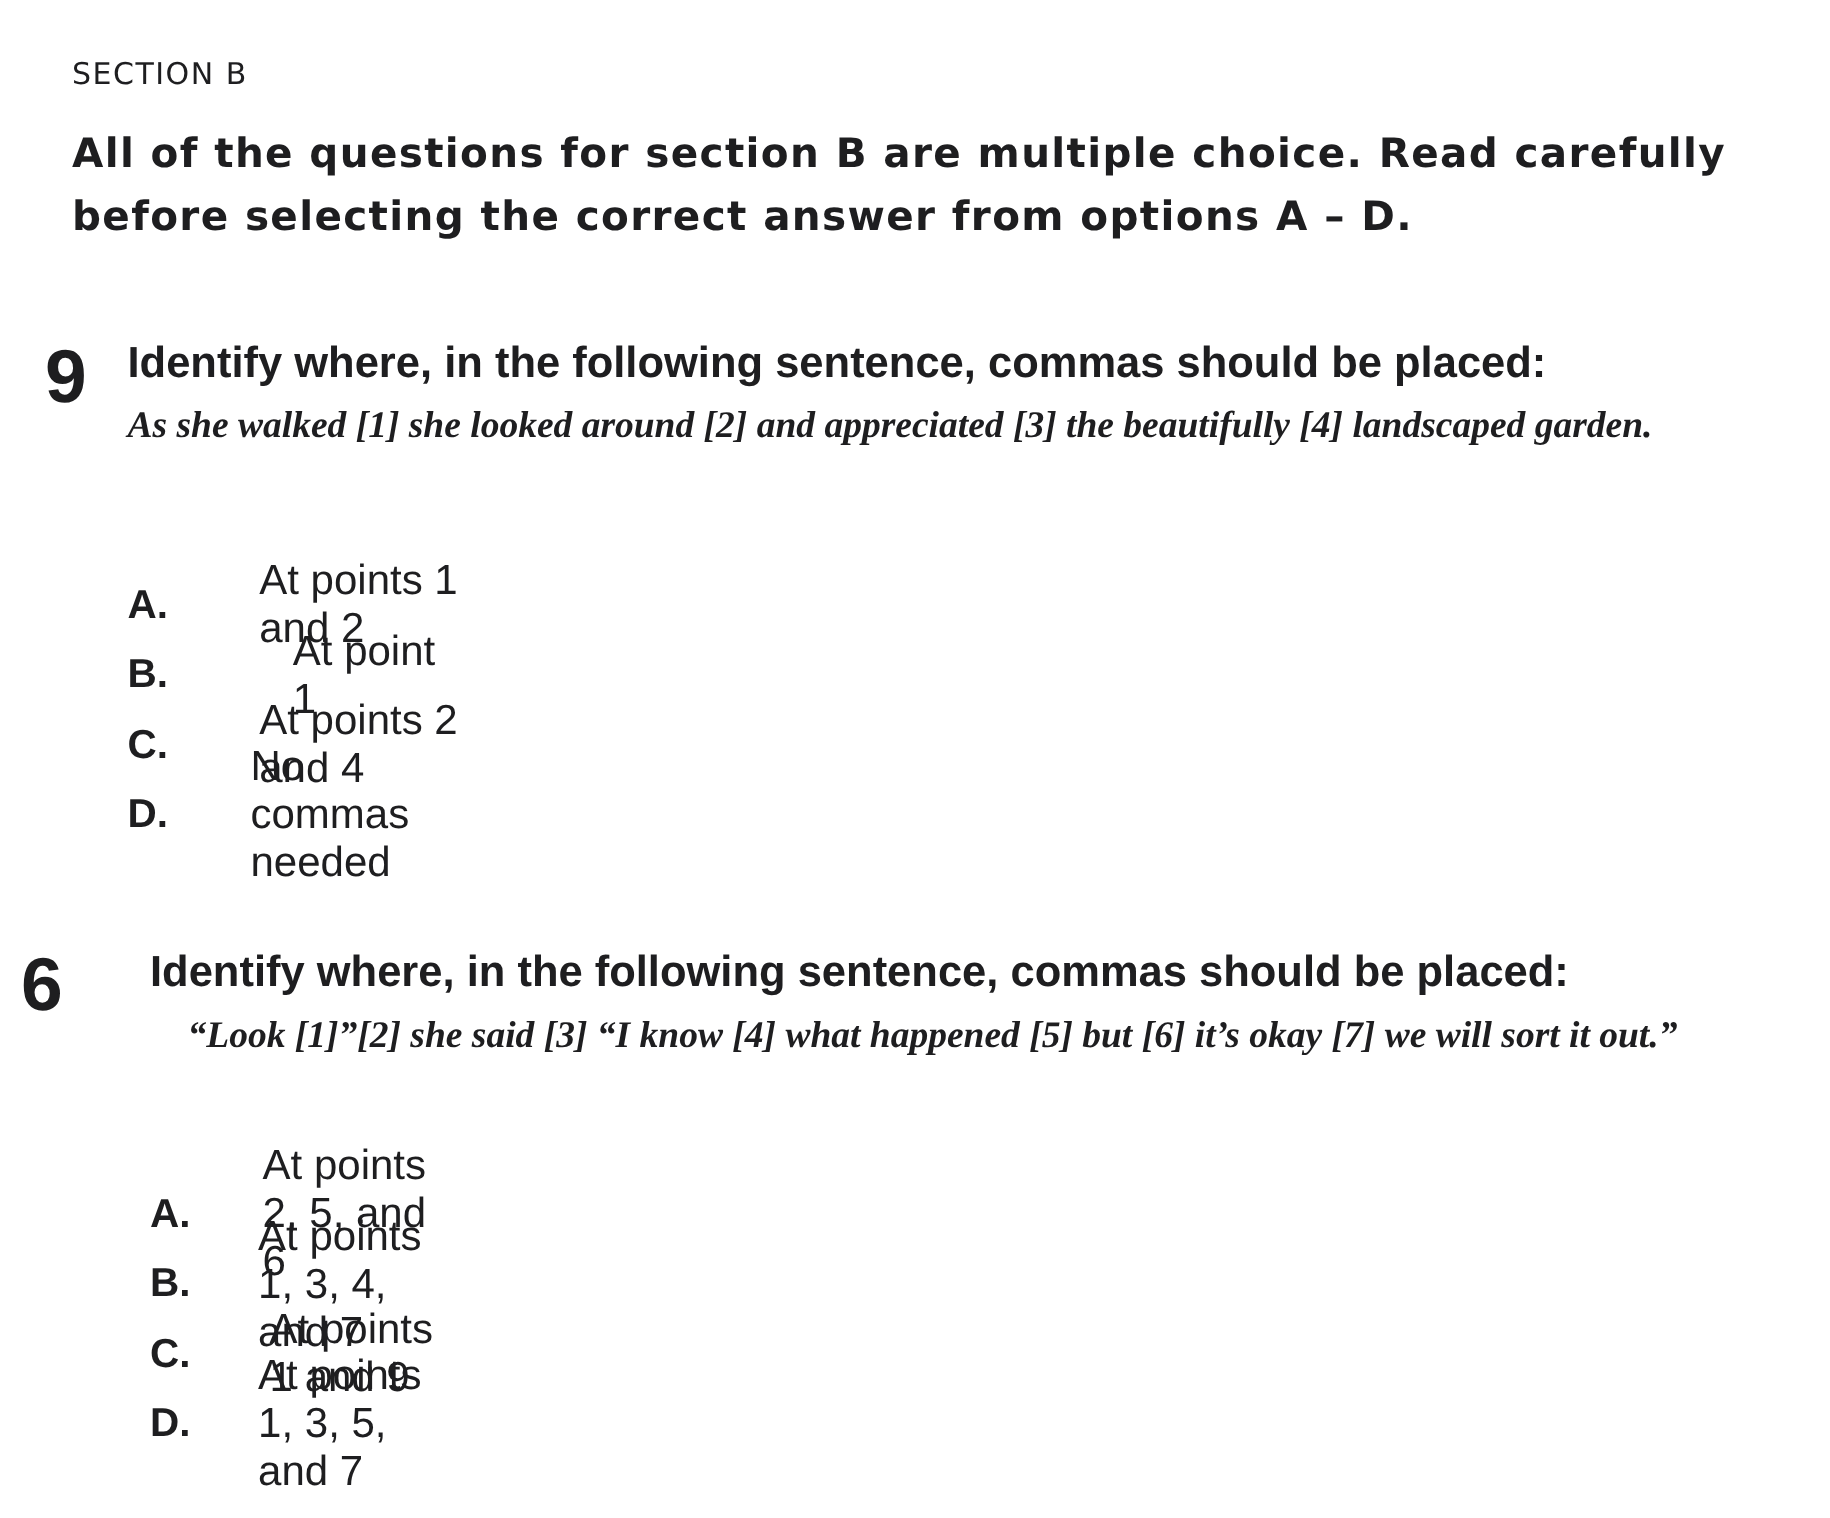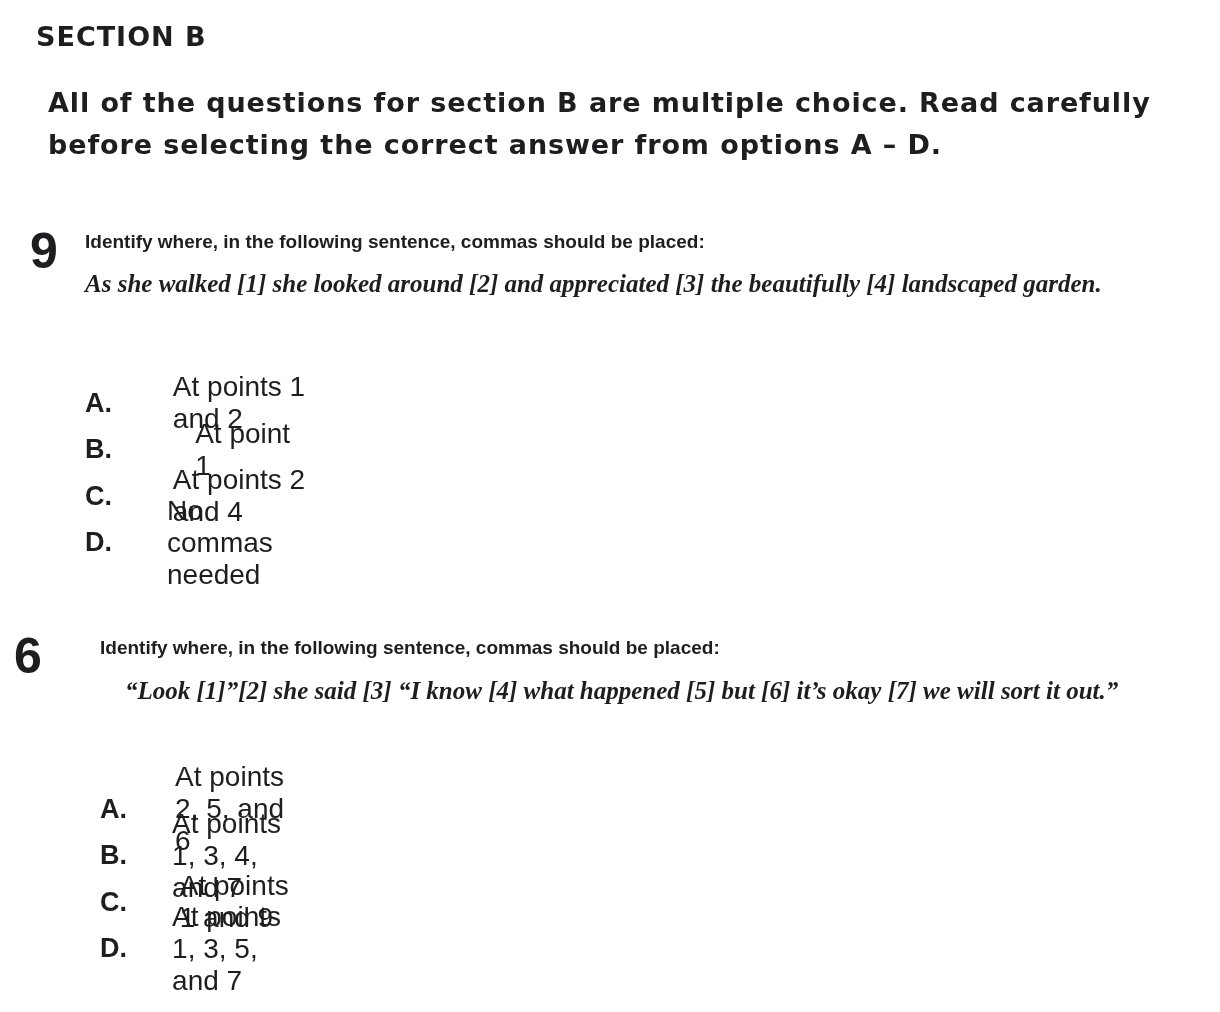--- a/index.html
+++ b/index.html
@@ -12,25 +12,25 @@
       height: 1012px;
       position: relative;
       overflow: hidden;
       color: #1e1e20;
       font-family: "DejaVu Sans", sans-serif;
     }
     .section-title {
       position: absolute;
       left: 32px;
       top: 16px;
-      font-size: 27px;
-      font-weight: bold;
+      font-size: 20px;
+      font-weight: normal;
       letter-spacing: 1px;
       line-height: 34px;
-      margin: 4px;
+      margin: 16px;
     }
     .instructions {
       position: absolute;
       left: 32px;
       top: 66px;
       width: 1170px;
       font-size: 27px;
       font-weight: bold;
       letter-spacing: 0.9px;
       line-height: 42px;
@@ -44,21 +44,21 @@
       font-family: "Liberation Sans", sans-serif;
       font-weight: bold;
       font-size: 50px;
       line-height: 50px;
       letter-spacing: -1px;
     }
     .q-prompt {
       position: absolute;
       font-family: "Liberation Sans", sans-serif;
       font-weight: bold;
-      font-size: 19px;
+      font-size: 29px;
       line-height: 34px;
       white-space: nowrap;
     }
     .q-sentence {
       position: absolute;
       font-family: "Liberation Serif", serif;
       font-weight: bold;
       font-style: italic;
       font-size: 25px;
       line-height: 42px;

